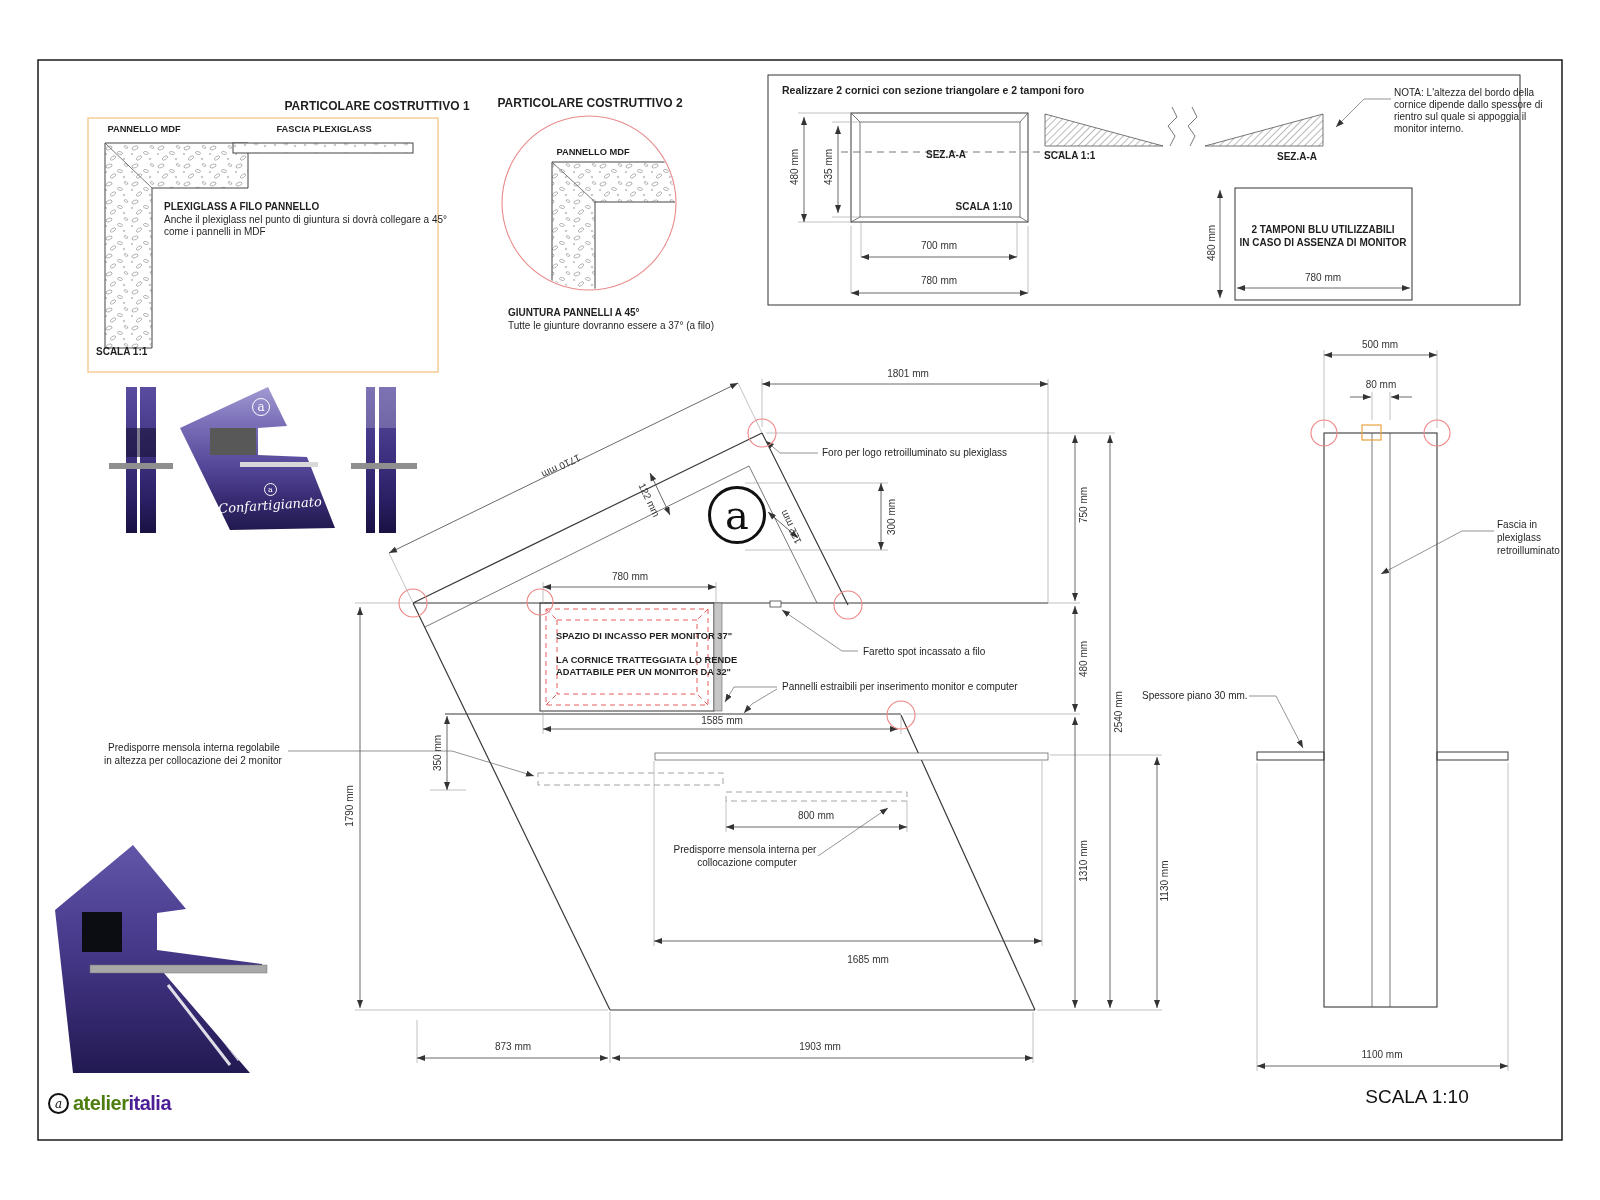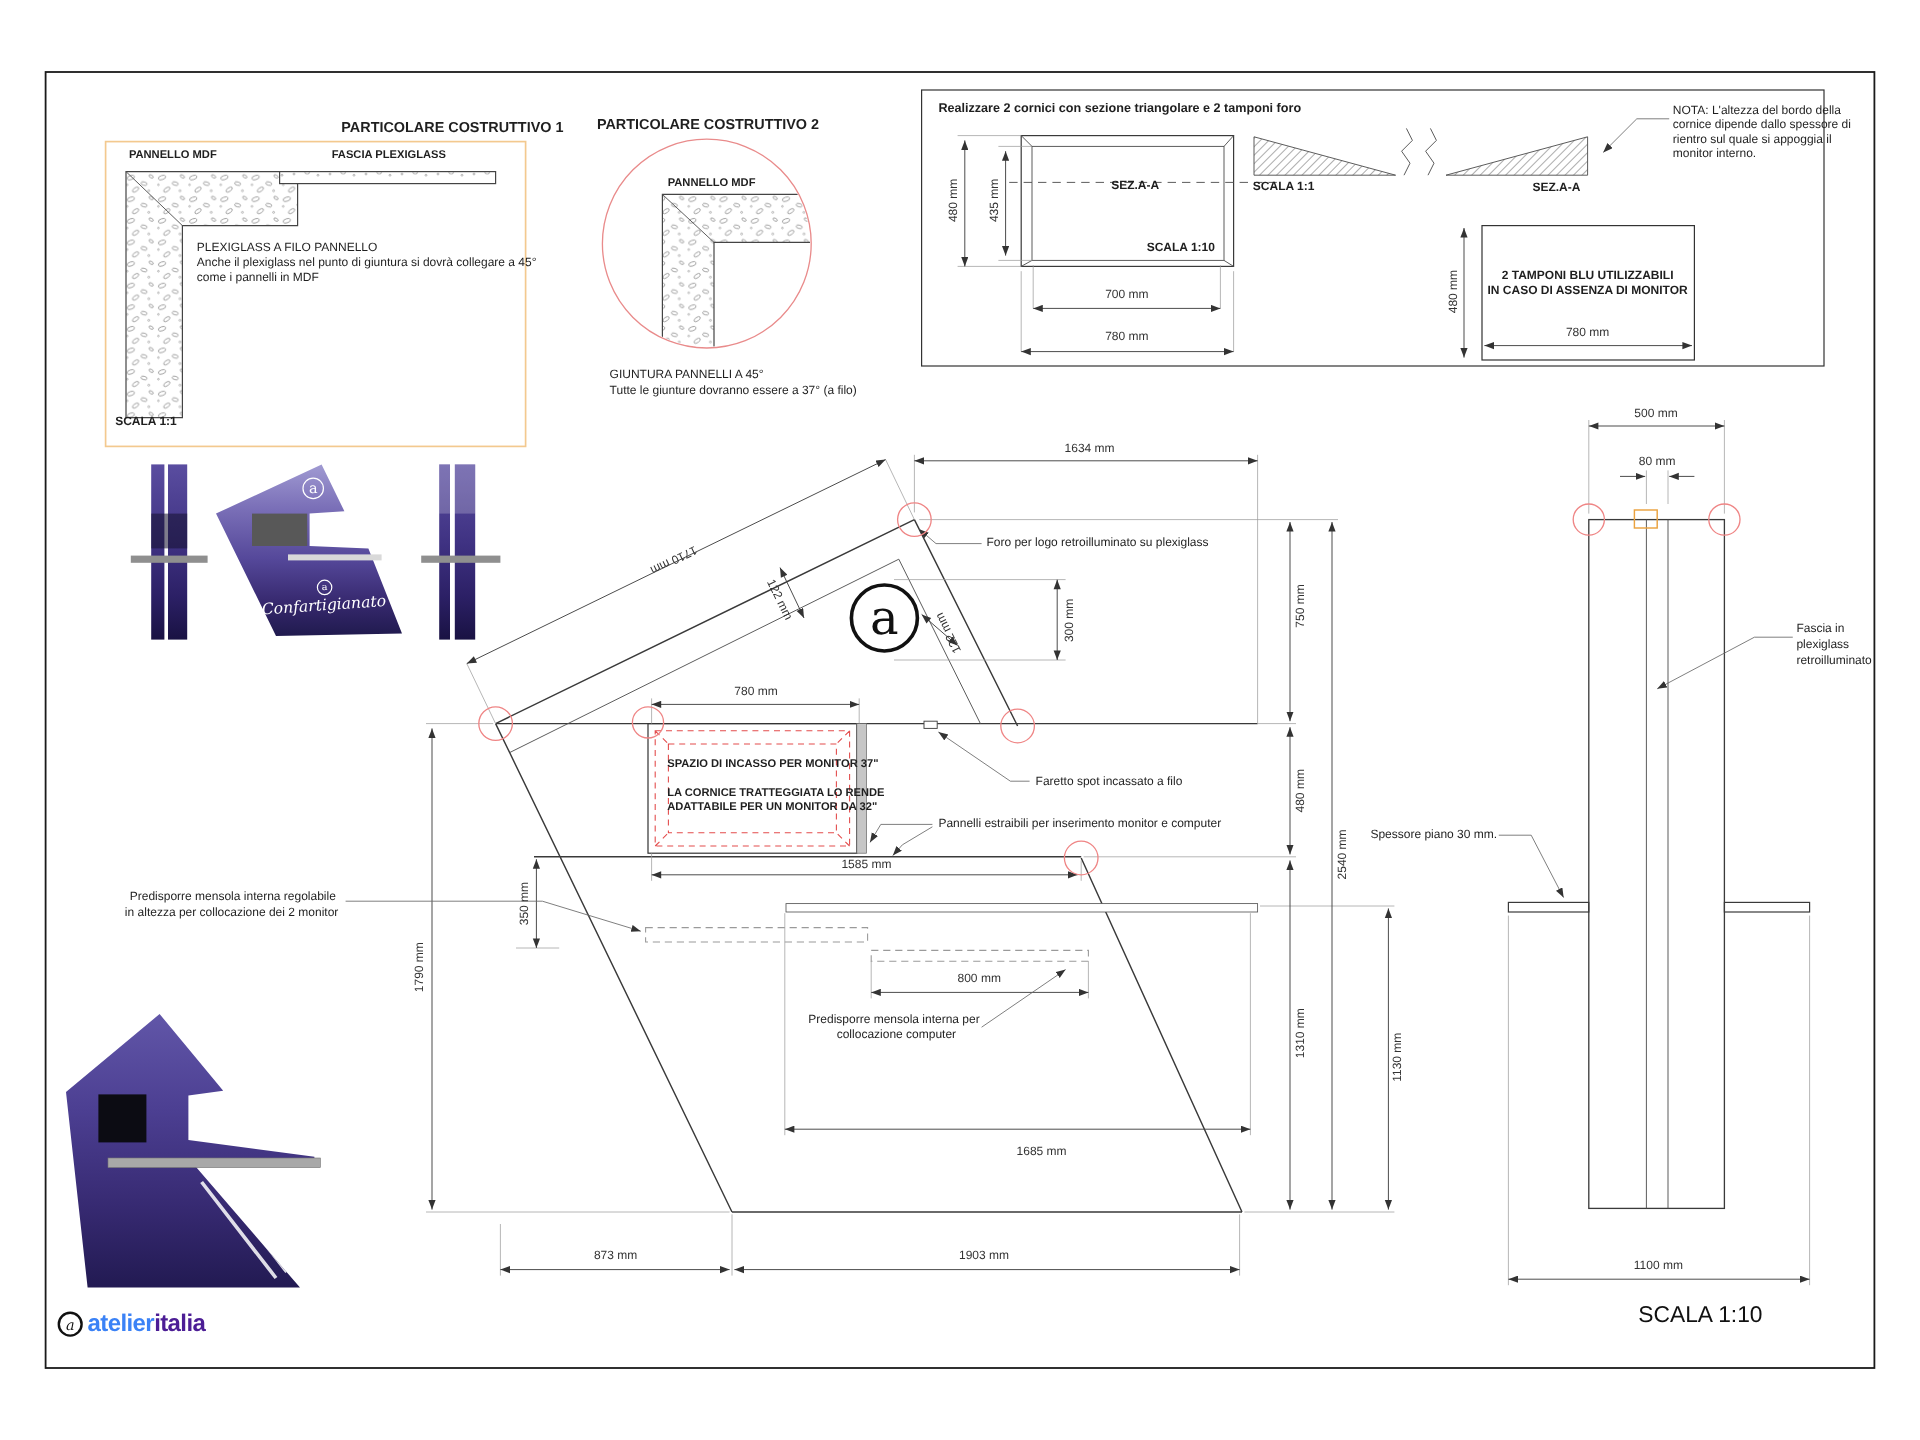--- a/index.html
+++ b/index.html
@@ -1,33 +1,33 @@
 <!DOCTYPE html>
 <html><head>
 <meta charset="utf-8">
 <style>
   html,body{margin:0;padding:0;background:#e8e8e8}
   #canvas{width:1600px;height:1200px;position:relative;background:#fff;
           font-family:"Liberation Sans",sans-serif;overflow:hidden;margin:0 auto}
   #art{position:absolute;left:0;top:0}
   .lab{position:absolute;font-size:10px;color:#1f1f1f;white-space:nowrap;line-height:1.15}
   .ctr{transform:translate(-50%,-50%)}
-  .b{font-weight:400}
+  .b{font-weight:700}
   .sb{font-weight:600}
   .t11{font-size:12px}
   .t9{font-size:9.3px}
   .dimtxt{color:#333}
   .alogo{position:absolute;border-radius:50%;display:flex;align-items:center;justify-content:center;
          font-family:"DejaVu Serif",serif}
   .script{font-family:"DejaVu Serif",serif;font-style:italic;color:#fff}
   #brand{position:absolute;left:48px;top:1092px;display:flex;align-items:center;gap:4px;}
   #brand .bicon{width:17px;height:17px;border:2px solid #111;border-radius:50%;display:flex;
         align-items:center;justify-content:center;font:italic 12px "DejaVu Serif",serif;color:#111}
   #brand .btxt{font-size:20px;font-weight:700;letter-spacing:-0.5px}
-  #brand .grey{color:#3b82f6}
+  #brand .grey{color:#4d7c0f}
   #brand .blk{color:#4c1d95}
   .bigscale{font-size:19px;color:#111;font-weight:500}
 </style>
 </head>
 <body>
 
 <div id="canvas">
 
 <svg id="art" width="1600" height="1200" viewBox="0 0 1600 1200">
   <defs>
@@ -244,21 +244,21 @@
 <div class="lab sb ctr" style="left:1297px;top:157px">SEZ.A-A</div>
 <div class="lab" style="left:1394px;top:87px">NOTA: L'altezza del bordo della</div>
 <div class="lab" style="left:1394px;top:99px">cornice dipende dallo spessore di</div>
 <div class="lab" style="left:1394px;top:111px">rientro sul quale si appoggia il</div>
 <div class="lab" style="left:1394px;top:123px">monitor interno.</div>
 <div class="lab sb ctr" style="left:1323px;top:230px">2 TAMPONI BLU UTILIZZABILI</div>
 <div class="lab sb ctr" style="left:1323px;top:243px">IN CASO DI ASSENZA DI MONITOR</div>
 <div class="lab dimtxt" style="left:1212px;top:243px;transform:translate(-50%,-50%) rotate(-90deg)">480 mm</div>
 <div class="lab dimtxt ctr" style="left:1323px;top:278px">780 mm</div>
 
-<div class="lab dimtxt ctr" style="left:908px;top:374px">1634 mm</div>
+<div class="lab dimtxt ctr" style="left:908px;top:374px">1801 mm</div>
 <div class="lab dimtxt" style="left:561px;top:466px;transform:translate(-50%,-50%) rotate(154deg)">1710 mm</div>
 <div class="lab dimtxt" style="left:649px;top:500px;transform:translate(-50%,-50%) rotate(64deg)">122 mm</div>
 <div class="lab dimtxt" style="left:791px;top:527px;transform:translate(-50%,-50%) rotate(244deg)">122 mm</div>
 <div class="lab dimtxt" style="left:892px;top:517px;transform:translate(-50%,-50%) rotate(-90deg)">300 mm</div>
 <div class="lab dimtxt ctr" style="left:630px;top:577px">780 mm</div>
 <div class="lab dimtxt ctr" style="left:722px;top:721px">1585 mm</div>
 <div class="lab dimtxt" style="left:438px;top:753px;transform:translate(-50%,-50%) rotate(-90deg)">350 mm</div>
 <div class="lab dimtxt" style="left:350px;top:806px;transform:translate(-50%,-50%) rotate(-90deg)">1790 mm</div>
 <div class="lab dimtxt" style="left:1084px;top:505px;transform:translate(-50%,-50%) rotate(-90deg)">750 mm</div>
 <div class="lab dimtxt" style="left:1084px;top:659px;transform:translate(-50%,-50%) rotate(-90deg)">480 mm</div>

